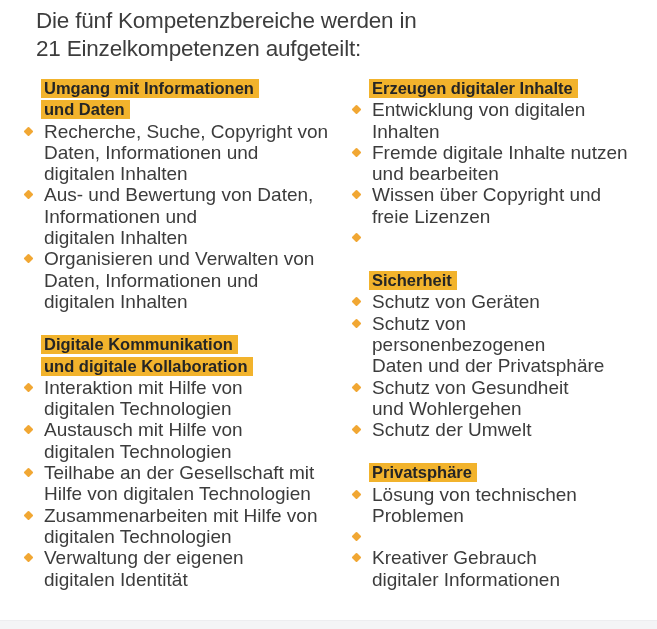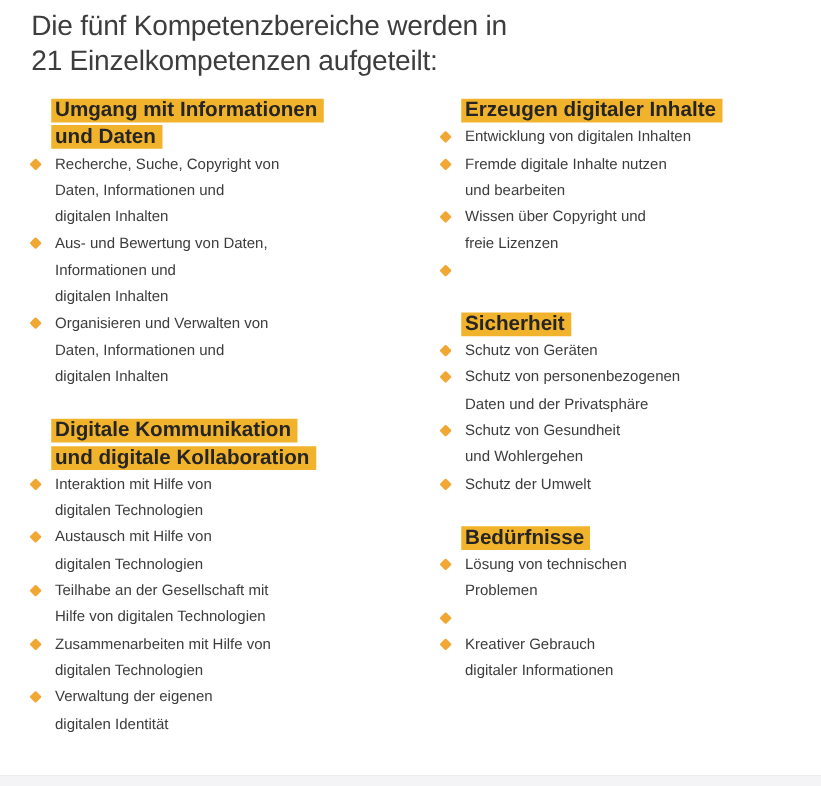--- a/index.html
+++ b/index.html
@@ -10,21 +10,21 @@
   }
   html,body{margin:0;padding:0;}
   body{
     width:657px;height:629px;background:#ffffff;
     font-family:"Liberation Sans", sans-serif;
     color:var(--text);
     overflow:hidden;
   }
   .page{position:relative;width:657px;height:629px;}
   .title{
-    margin:0;padding:7px 0 0 25px;
+    margin:0;padding:7px 0 0 36px;
     font-size:22.5px;line-height:28px;font-weight:400;
     color:#3D3D3D;letter-spacing:-0.2px;
     white-space:pre-line;
   }
   .columns{
     display:grid;
     grid-template-columns:328px 1fr;
     padding:15px 16px 0 22px;
   }
   .sec{margin:0 0 22px 0;}
@@ -38,21 +38,21 @@
     background:var(--hl);
     padding:0 5px 1px 3px;
     margin-left:-3px;
     white-space:pre-line;
     -webkit-box-decoration-break:clone;
     box-decoration-break:clone;
   }
   .sec ul{list-style:none;margin:0;padding:0;}
   .sec li{
     display:flex;align-items:flex-start;
-    font-size:12px;line-height:21.3px;
+    font-size:19px;line-height:21.3px;
   }
   .bullet{
     flex:0 0 22px;height:21px;position:relative;
   }
   .bullet::before{
     content:"";position:absolute;left:3px;top:7px;
     width:7px;height:7px;border-radius:1px;
     background:var(--bullet);
     transform:rotate(45deg);
   }
@@ -180,21 +180,21 @@
 und Wohlergehen</span>
             </li>
           <li>
               <span class="bullet"></span>
               <span class="txt">Schutz der Umwelt</span>
             </li>
         </ul>
       </section>
 
       <section class="sec">
-        <h2><span class="hl">Bedürfnisse</span></h2>
+        <h2><span class="hl">Privatsphäre</span></h2>
         <ul>
           <li>
               <span class="bullet"></span>
               <span class="txt">Lösung von technischen
 Problemen</span>
             </li>
           <li>
               <span class="bullet"></span>
             </li>
           <li>

